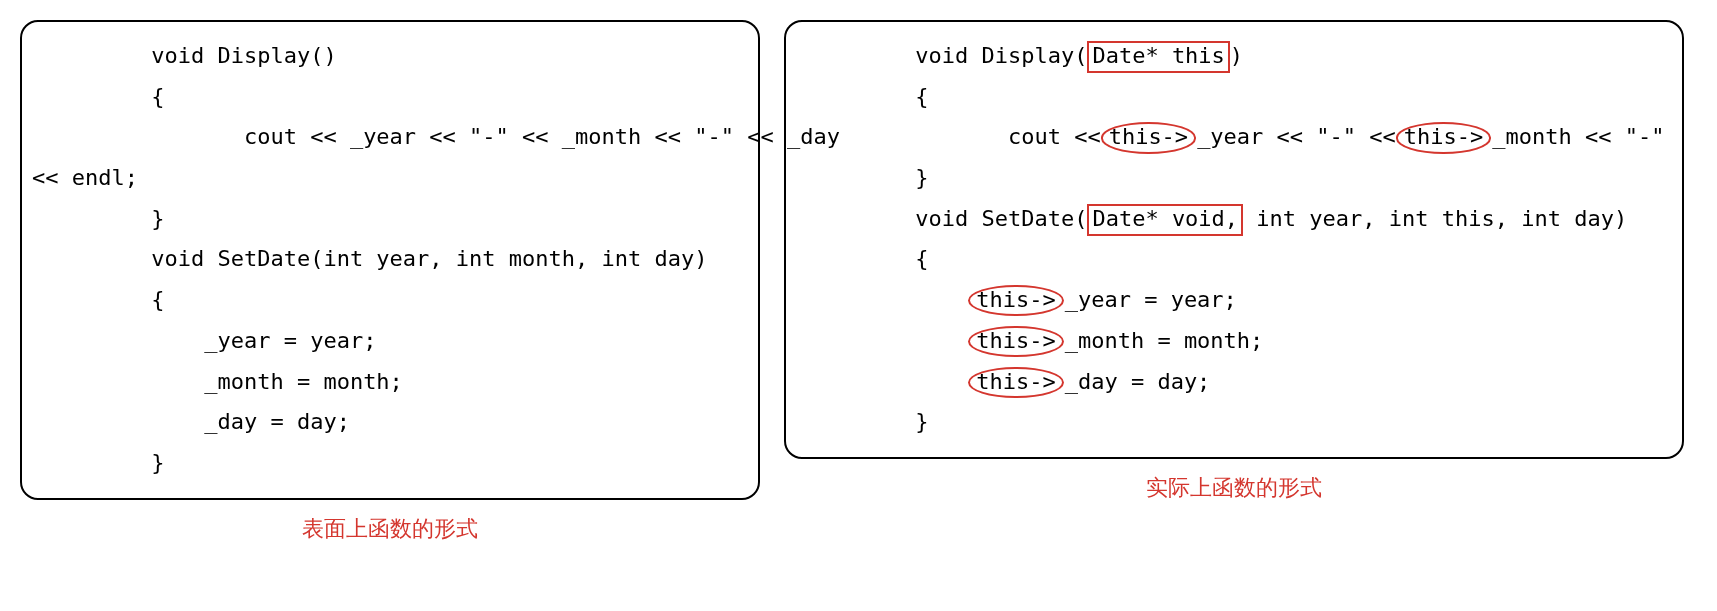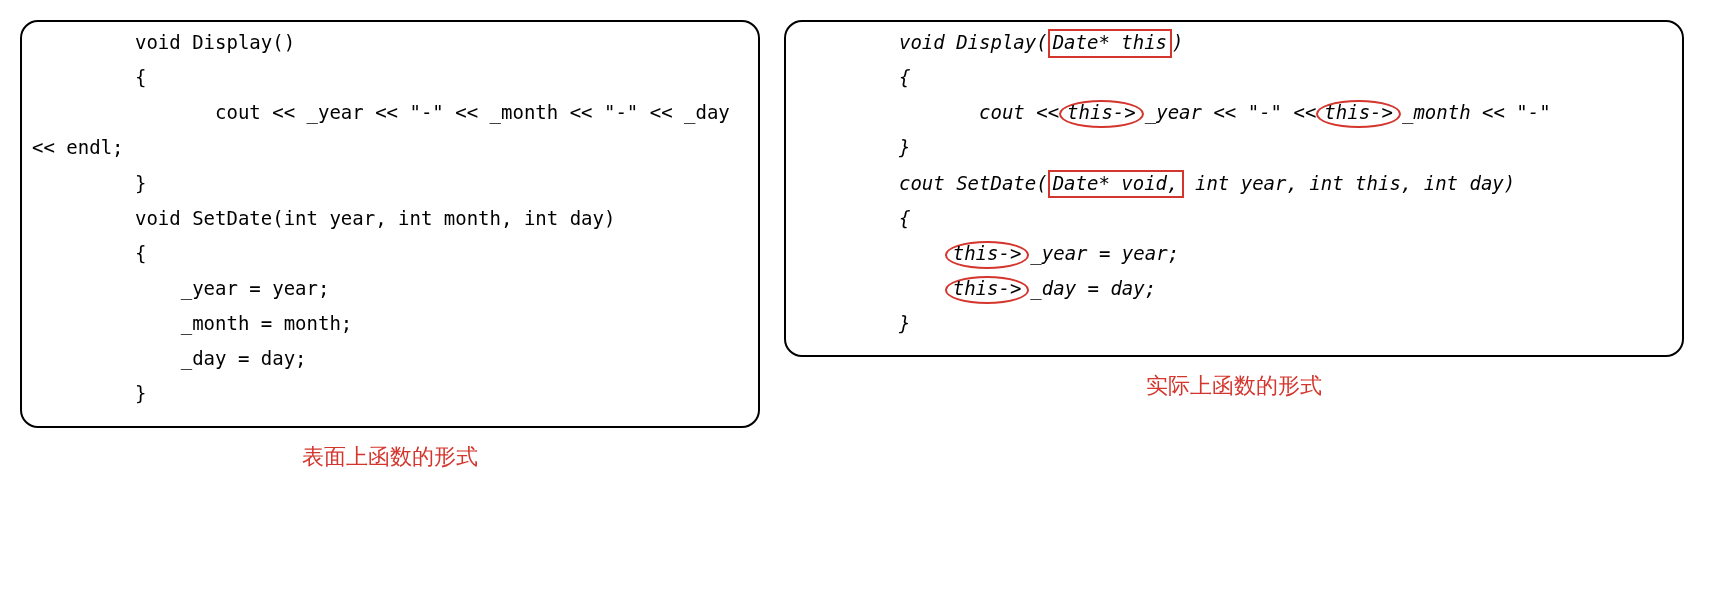--- a/index.html
+++ b/index.html
@@ -15,29 +15,29 @@
       align-items: flex-start;
     }
     .panel-wrapper {
       display: flex;
       flex-direction: column;
       align-items: center;
     }
     .panel {
       border: 2px solid #000;
       border-radius: 18px;
-      padding: 3px 10px 14px 10px;
-      font-size: 19px;
+      padding: 14px 10px 14px 10px;
+      font-size: 22px;
       line-height: 1.85;
       font-family: "Microsoft YaHei", Consolas, monospace;
       color: #000;
       position: relative;
     }
     .panel-left { width: 740px; }
-    .panel-right { width: 900px; font-style: italic; }
+    .panel-right { width: 900px; }
     .caption {
       margin-top: 14px;
       color: #d4362e;
       font-size: 22px;
       text-align: left;
     }
     .code-line {
       white-space: pre;
       position: relative;
     }
@@ -83,26 +83,27 @@
 
       <div class="code-line"><span>         void Display(</span><span class="box-highlight">Date* this</span><span>)</span></div>
 
       <div class="code-line">         {</div>
 
       <div class="code-line"><span>                cout &lt;&lt;</span><span class="oval-highlight">this-&gt;</span><span>_year &lt;&lt; "-" &lt;&lt;</span><span class="oval-highlight">this-&gt;</span><span>_month &lt;&lt; "-"</span></div>
 
 
       <div class="code-line">         }</div>
 
-      <div class="code-line"><span>         cout SetDate(</span><span class="box-highlight">Date* void,</span><span> int year, int this, int day)</span></div>
+      <div class="code-line"><span>         void SetDate(</span><span class="box-highlight">Date* void,</span><span> int year, int this, int day)</span></div>
 
       <div class="code-line">         {</div>
 
       <div class="code-line"><span>             </span><span class="oval-highlight">this-&gt;</span><span>_year = year;</span></div>
 
+      <div class="code-line"><span>             </span><span class="oval-highlight">this-&gt;</span><span>_month = month;</span></div>
 
       <div class="code-line"><span>             </span><span class="oval-highlight">this-&gt;</span><span>_day = day;</span></div>
 
       <div class="code-line">         }</div>
 
     </div>
     <div class="caption">实际上函数的形式</div>
   </div>
 
 </div>

